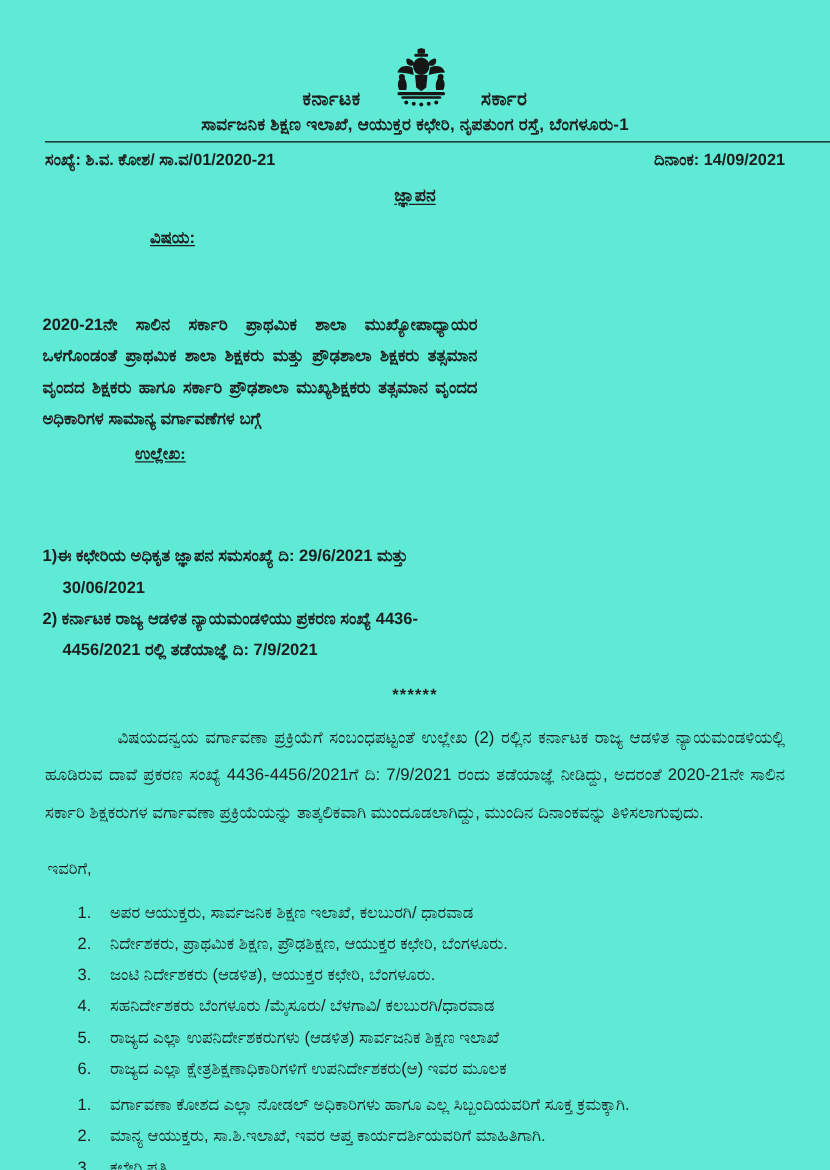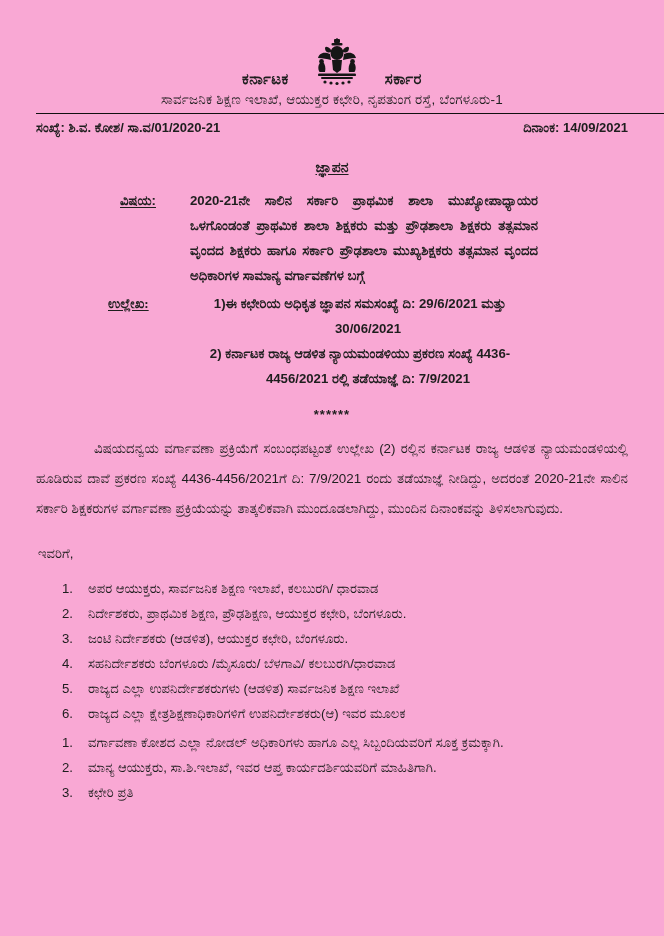--- a/index.html
+++ b/index.html
@@ -7,80 +7,79 @@
   body {
     font-family: "Liberation Sans", "DejaVu Sans", sans-serif;
     color: #1e1e1e;
     -webkit-font-smoothing: antialiased;
   }
   .page {
     position: relative;
     width: 664px;
     height: 936px;
     margin: 0 auto;
-    background: #f9a8d4;
+    background: #5eead4;
     overflow: hidden;
     padding: 30px 34px 0 34px;
   }
 
   
   .gov-line {
     display: flex;
     align-items: flex-end;
     justify-content: center;
     gap: 26px;
     font-weight: bold;
     font-size: 15px;
     letter-spacing: .5px;
     margin-top: 8px;
   }
   .gov-line .emblem { width: 44px; height: 50px; display: inline-block; }
   .dept-line {
     text-align: center;
-    font-weight: normal;
+    font-weight: bold;
     font-size: 13.5px;
     margin-top: 4px;
     letter-spacing: .2px;
   }
   .head-rule {
     border: none;
     border-top: 1.6px solid #111;
     margin: 5px -34px 0 2px; 
   }
   .ref-row {
     display: flex;
     justify-content: space-between;
     font-size: 13px;
     margin-top: 6px;
     padding: 0 2px;
     font-weight: bold;
   }
   .memo-title {
     text-align: center;
-    margin-top: 24px;
+    margin-top: 12px;
     font-weight: bold;
     font-size: 14px;
-    font-family: Liberation Serif, serif;
   }
   .memo-title span { text-decoration: underline; text-underline-offset: 2px; }
 
   
-  .kv { display: flex; margin-top: 12px; font-size: 13.2px; line-height: 25px; }
+  .kv { display: flex; margin-top: 12px; font-size: 13.2px; line-height: 25px; flex-direction: column; }
   .kv-label {
     flex: 0 0 70px;
     margin-left: 86px;
     font-weight: bold;
     text-decoration: underline;
     text-underline-offset: 2px;
     white-space: nowrap;
   }
   .kv-text { width: 348px; text-align: justify; font-weight: bold; }
   .reference { margin-top: 3px; }
   .reference .kv-label { margin-left: 74px; flex-basis: 82px; font-family: Liberation Serif, serif; }
-  .ref-item { padding-left: 16px; text-indent: -16px; width: 340px; text-align: center; }
+  .ref-item { padding-left: 16px; text-indent: -16px; width: 340px; text-align: left; }
 
   .stars {
     text-align: center;
     font-weight: bold;
     font-size: 13px;
     letter-spacing: 1px;
     margin-top: 16px;
   }
 
   

